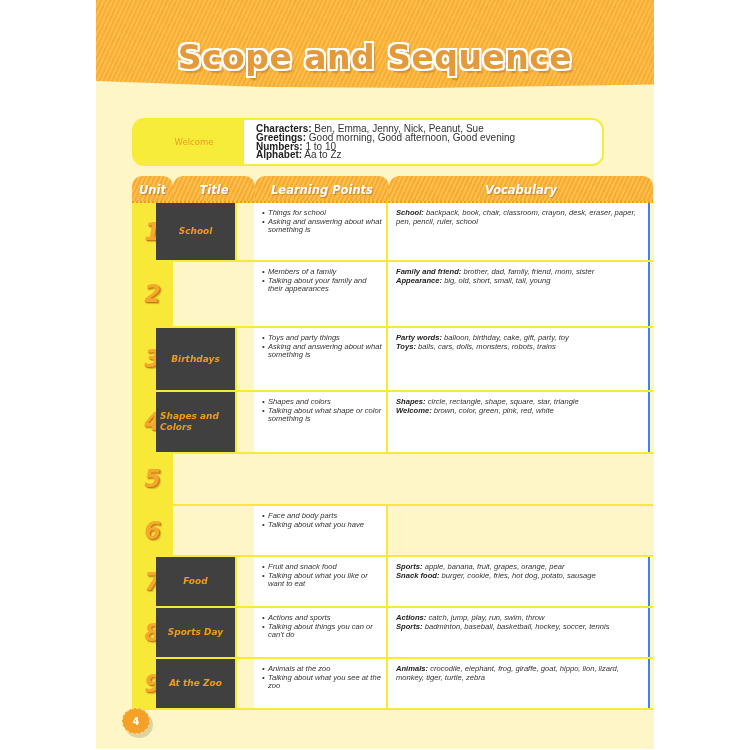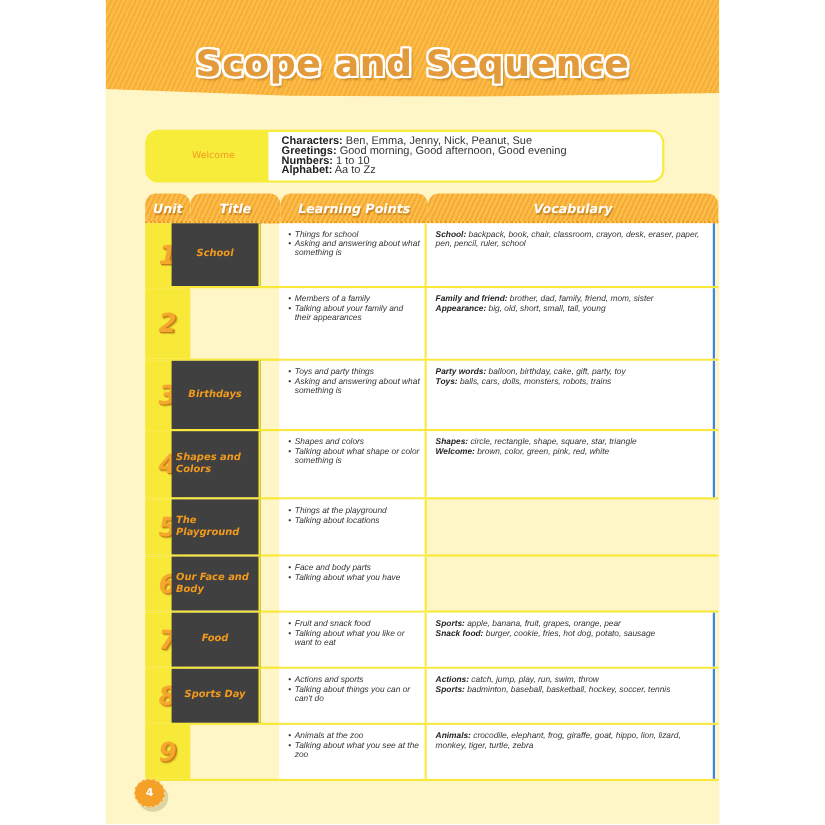--- a/index.html
+++ b/index.html
@@ -167,29 +167,23 @@
             <div class="li">Shapes and colors</div>
             <div class="li">Talking about what shape or color something is</div>
           </div>
           <div class="cell c-vocab">
             <div><b>Shapes:</b><span> circle, rectangle, shape, square, star, triangle</span></div>
             <div><b>Welcome:</b><span> brown, color, green, pink, red, white</span></div>
           </div>
         </div>
         <div class="row" style="height: 52px;">
           <div class="cell c-unit">5</div>
-          <div class="cell c-title">The Playground</div>
-          <div class="cell c-learn">
-            <div class="li">Things at the playground</div>
-            <div class="li">Talking about locations</div>
-          </div>
         </div>
         <div class="row" style="height: 51px;">
           <div class="cell c-unit">6</div>
-          <div class="cell c-title">Our Face and Body</div>
           <div class="cell c-learn">
             <div class="li">Face and body parts</div>
             <div class="li">Talking about what you have</div>
           </div>
         </div>
         <div class="row" style="height: 51px;">
           <div class="cell c-unit">7</div>
           <div class="cell c-title">Food</div>
           <div class="cell c-learn">
             <div class="li">Fruit and snack food</div>
@@ -207,20 +201,21 @@
             <div class="li">Actions and sports</div>
             <div class="li">Talking about things you can or can't do</div>
           </div>
           <div class="cell c-vocab">
             <div><b>Actions:</b><span> catch, jump, play, run, swim, throw</span></div>
             <div><b>Sports:</b><span> badminton, baseball, basketball, hockey, soccer, tennis</span></div>
           </div>
         </div>
         <div class="row" style="height: 51px;">
           <div class="cell c-unit">9</div>
+          <div class="cell c-title">At the Zoo</div>
           <div class="cell c-learn">
             <div class="li">Animals at the zoo</div>
             <div class="li">Talking about what you see at the zoo</div>
           </div>
           <div class="cell c-vocab">
             <div><b>Animals:</b><span> crocodile, elephant, frog, giraffe, goat, hippo, lion, lizard, monkey, tiger, turtle, zebra</span></div>
           </div>
         </div>
       </div>
   </div>

